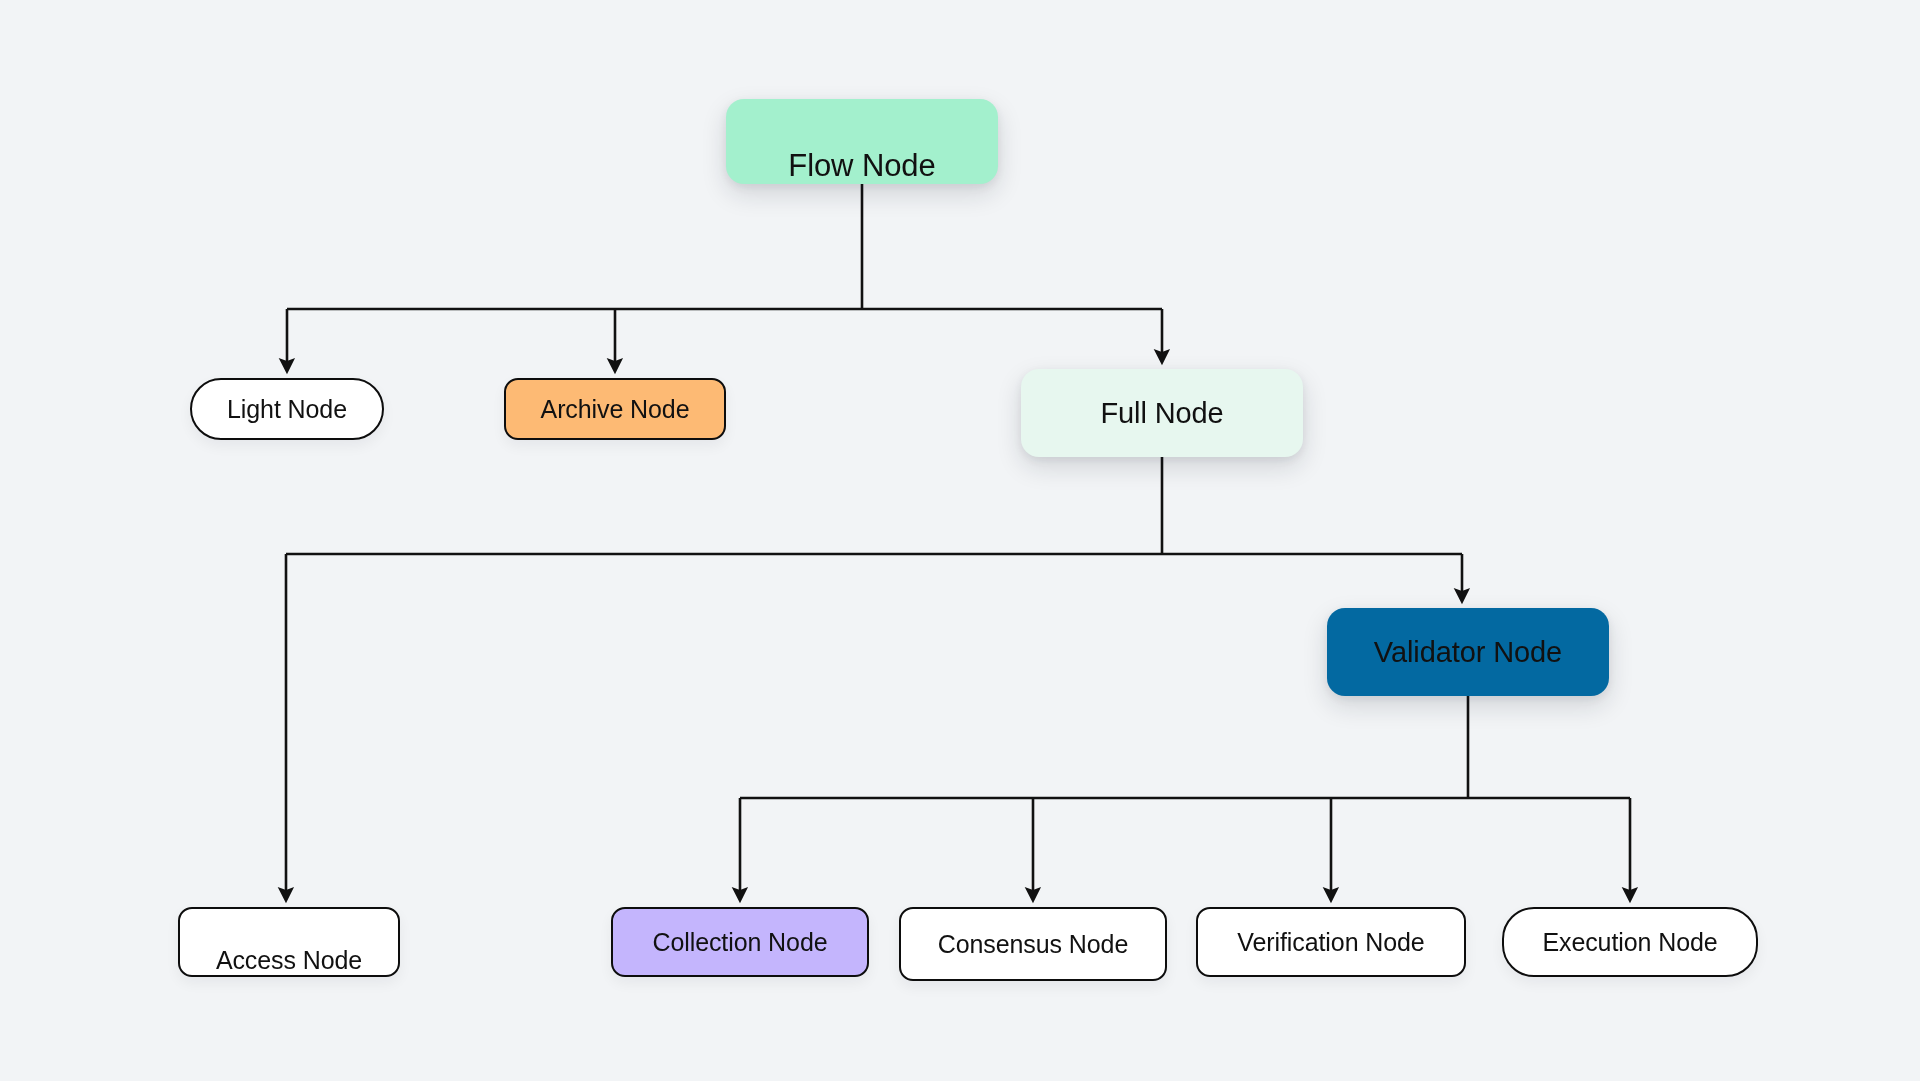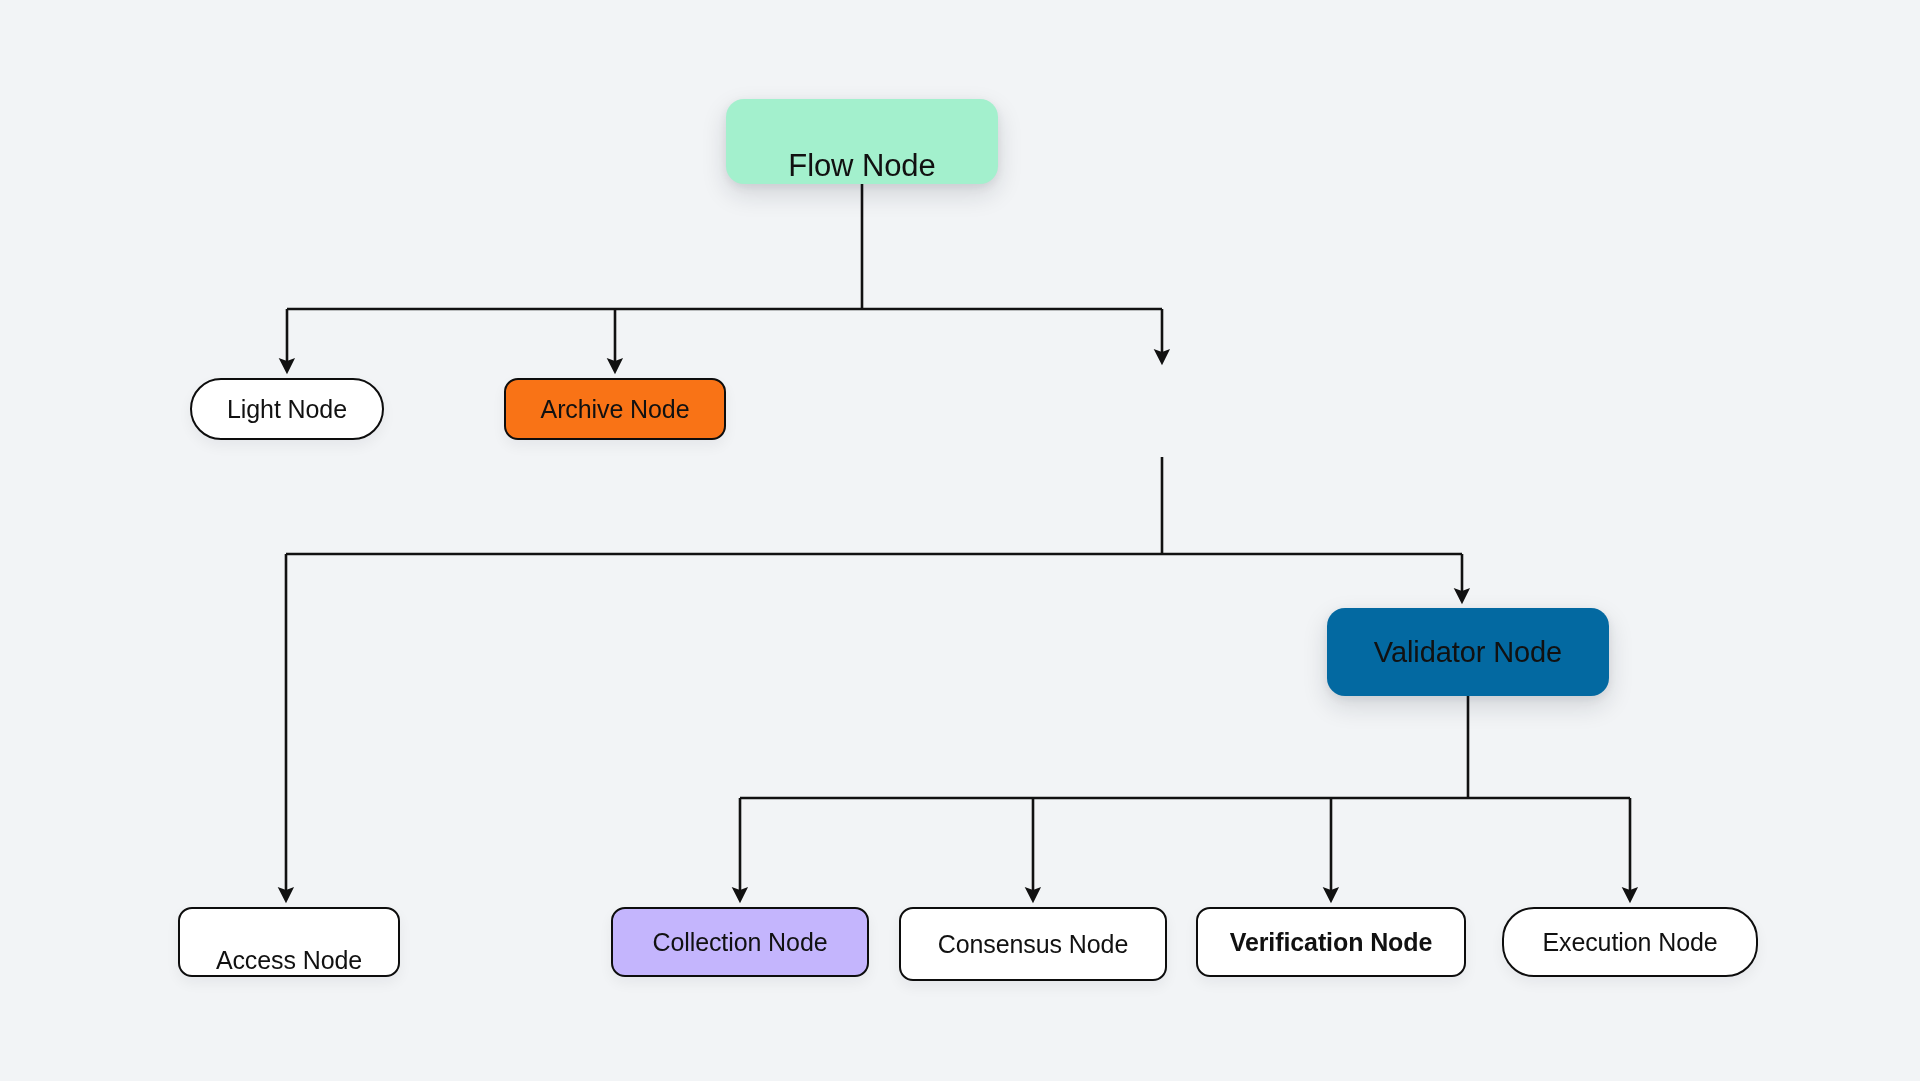--- a/index.html
+++ b/index.html
@@ -94,42 +94,45 @@
   </svg>
 
   <div class="node tinted root" id="node-flow-node" style="left: 726px; top: 99px; width: 272px; height: 85px; background: rgb(163, 240, 205);">
     <span>Flow Node</span>
   </div>
 
   <div class="node plain" id="node-light-node" style="left: 190px; top: 378px; width: 194px; height: 62px; background: rgb(255, 255, 255); border-radius: 31px;">
     <span>Light Node</span>
   </div>
 
-  <div class="node plain" id="node-archive-node" style="left: 504px; top: 378px; width: 222px; height: 62px; background: #f97316;">
+  <div class="node plain" id="node-archive-node" style="left: 504px; top: 378px; width: 222px; height: 62px; background: #fdba74;">
     <span>Archive Node</span>
   </div>
 
+  <div class="node tinted mid" id="node-full-node" style="left: 1021px; top: 369px; width: 282px; height: 88px; background: rgb(231, 247, 239);">
+    <span>Full Node</span>
+  </div>
 
   <div class="node plain" id="node-access-node" style="left: 178px; top: 907px; width: 222px; height: 70px; background: rgb(255, 255, 255); align-items: flex-end;">
     <span>Access Node</span>
   </div>
 
   <div class="node tinted validator" id="node-validator-node" style="left: 1327px; top: 608px; width: 282px; height: 88px; background: #0369a1;">
     <span>Validator Node</span>
   </div>
 
   <div class="node plain" id="node-collection-node" style="left: 611px; top: 907px; width: 258px; height: 70px; background: #c4b5fd;">
     <span>Collection Node</span>
   </div>
 
   <div class="node plain" id="node-consensus-node" style="left: 899px; top: 907px; width: 268px; height: 74px; background: rgb(255, 255, 255);">
     <span>Consensus Node</span>
   </div>
 
-  <div class="node plain" id="node-verification-node" style="left: 1196px; top: 907px; width: 270px; height: 70px; background: rgb(255, 255, 255); font-weight: bold;">
+  <div class="node plain" id="node-verification-node" style="left: 1196px; top: 907px; width: 270px; height: 70px; background: rgb(255, 255, 255);">
     <span>Verification Node</span>
   </div>
 
   <div class="node plain" id="node-execution-node" style="left: 1502px; top: 907px; width: 256px; height: 70px; background: rgb(255, 255, 255); border-radius: 32px;">
     <span>Execution Node</span>
   </div>
 
 </div>
 
 </body></html>

